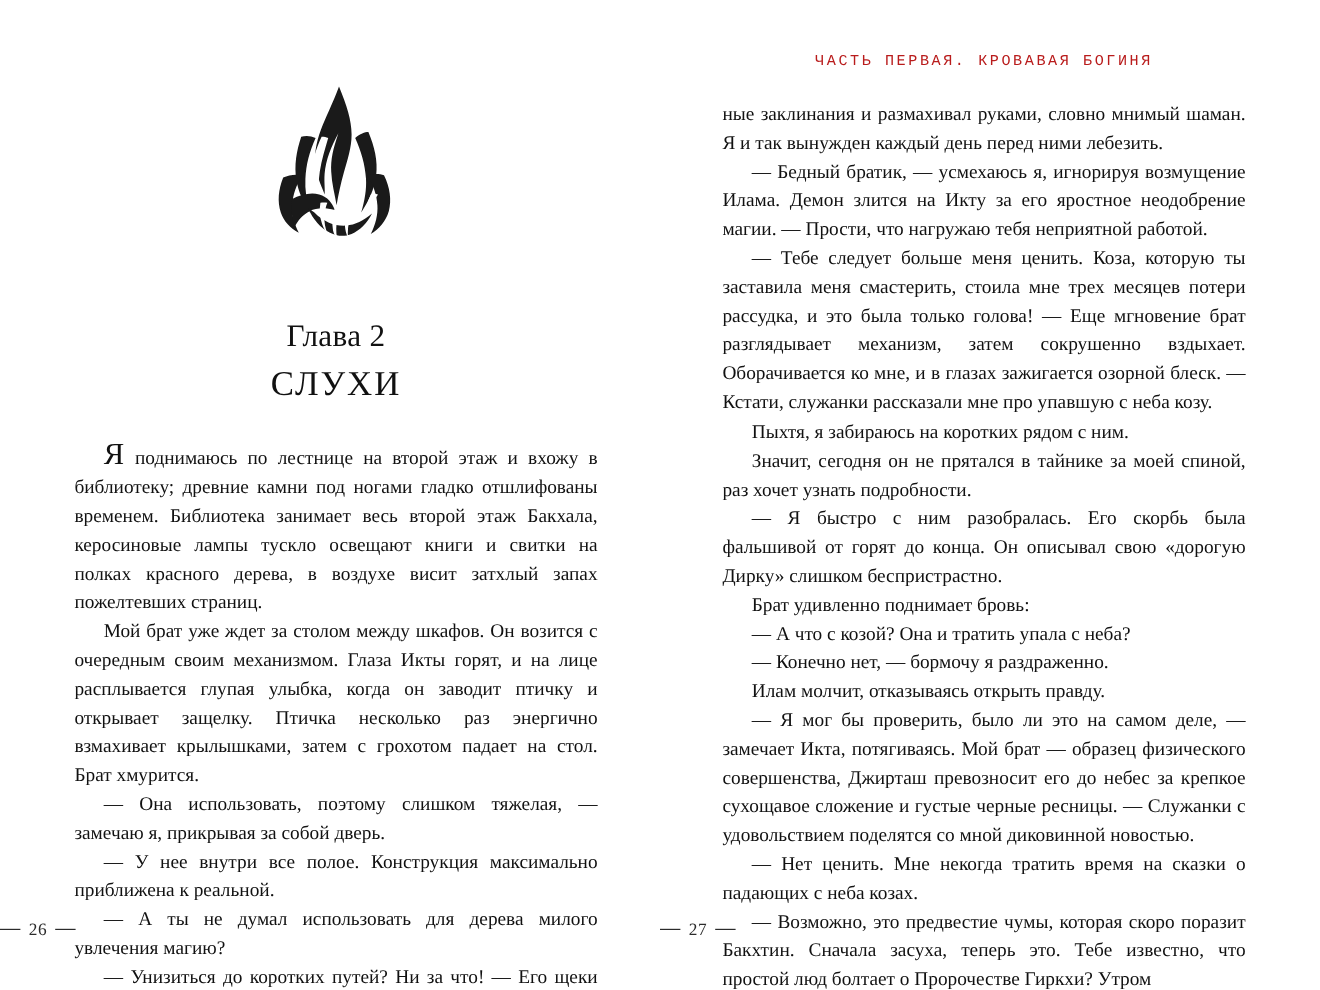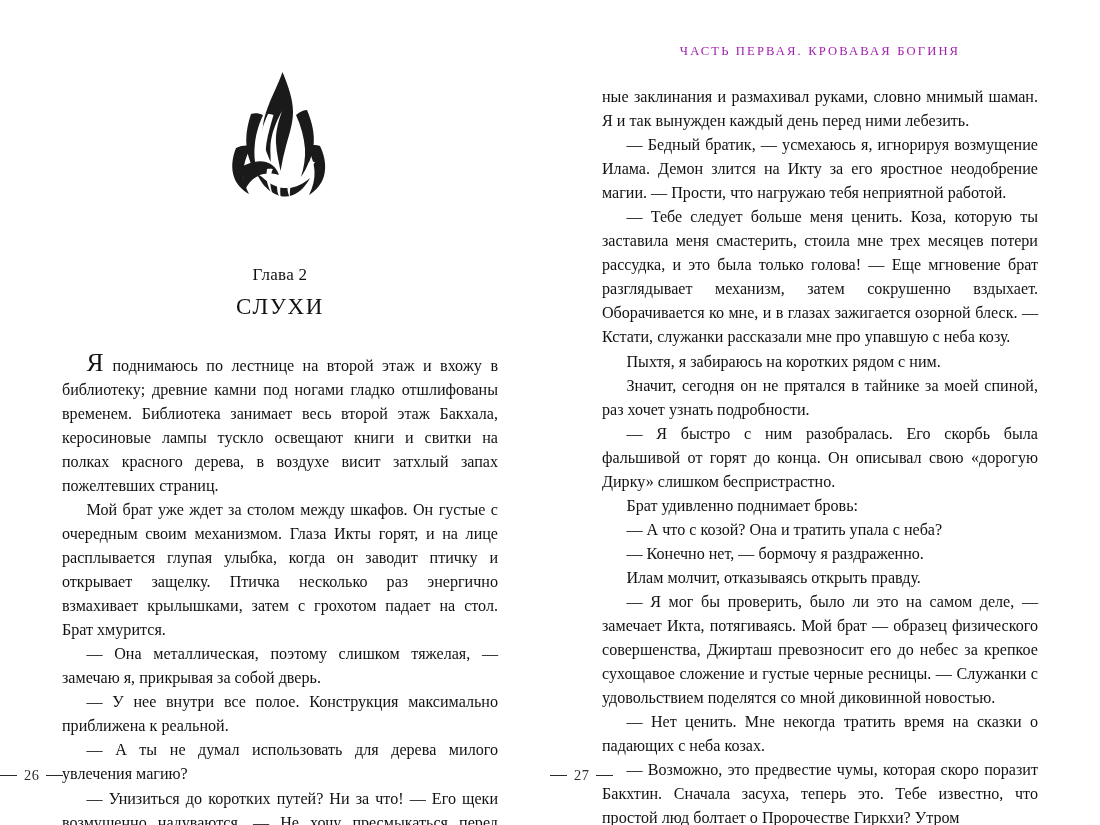--- a/index.html
+++ b/index.html
@@ -50,27 +50,27 @@
   .ornament svg {
     display: inline-block;
   }
 
   
   .chapter-head {
     text-align: center;
     margin-top: 68px;
   }
   .chapter-number {
-    font-size: 17px;
+    font-size: 26px;
     letter-spacing: 0.3px;
     line-height: 1.1;
     font-weight: 400;
   }
   .chapter-title {
-    font-size: 23px;
+    font-size: 29px;
     letter-spacing: 1.6px;
     margin-top: 9px;
     font-weight: 400;
   }
 
   
   .body-text {
     font-size: 16.1px;
     line-height: 24.05px;
     text-align: justify;
@@ -95,23 +95,24 @@
     line-height: 0;
     letter-spacing: 0.5px;
   }
 
   
   .running-header {
     text-align: center;
     font-size: 12.6px;
     letter-spacing: 2.15px;
     text-transform: uppercase;
-    color: #a21caf;
+    color: #b91c1c;
     margin: 0 0 0 0;
     white-space: nowrap;
+    font-family: Liberation Mono, monospace;
   }
 
   
   .folio {
     position: absolute;
     bottom: 41px;
     left: 0;
     right: 0;
     text-align: left;
     font-size: 14.4px;
@@ -191,22 +192,22 @@
       </svg>
     </div>
 
     <div class="chapter-head">
       <div class="chapter-number">Глава 2</div>
       <div class="chapter-title">СЛУХИ</div>
     </div>
 
     <div class="body-text">
       <p><span class="initial">Я</span><span> поднимаюсь по лестнице на второй этаж и вхожу в библиотеку; древние камни под ногами гладко отшлифованы временем. Библиотека занимает весь второй этаж Бакхала, керосиновые лампы тускло освещают книги и свитки на полках красного дерева, в воздухе висит затхлый запах пожелтевших страниц.</span></p>
-      <p>Мой брат уже ждет за столом между шкафов. Он густые с очередным своим механизмом. Глаза Икты горят, и на лице расплывается глупая улыбка, когда он заводит птичку и открывает защелку. Птичка несколько раз энергично взмахивает крылышками, затем с грохотом падает на стол. Брат хмурится.</p>
-      <p>— Она металлическая, поэтому слишком тяжелая, — замечаю я, прикрывая за собой дверь.</p>
+      <p>Мой брат уже ждет за столом между шкафов. Он возится с очередным своим механизмом. Глаза Икты горят, и на лице расплывается глупая улыбка, когда он заводит птичку и открывает защелку. Птичка несколько раз энергично взмахивает крылышками, затем с грохотом падает на стол. Брат хмурится.</p>
+      <p>— Она использовать, поэтому слишком тяжелая, — замечаю я, прикрывая за собой дверь.</p>
       <p>— У нее внутри все полое. Конструкция максимально приближена к реальной.</p>
       <p>— А ты не думал использовать для дерева милого увлечения магию?</p>
       <p>— Унизиться до коротких путей? Ни за что! — Его щеки возмущенно надуваются. — Не хочу пресмыкаться перед очередным жрецом, чтобы он бормотал бессмыслен-</p>
     </div>
 
     <div class="folio">
       <span class="rule rule-left"></span><span>26</span><span class="rule rule-right"></span>
     </div>
   </div>
 

